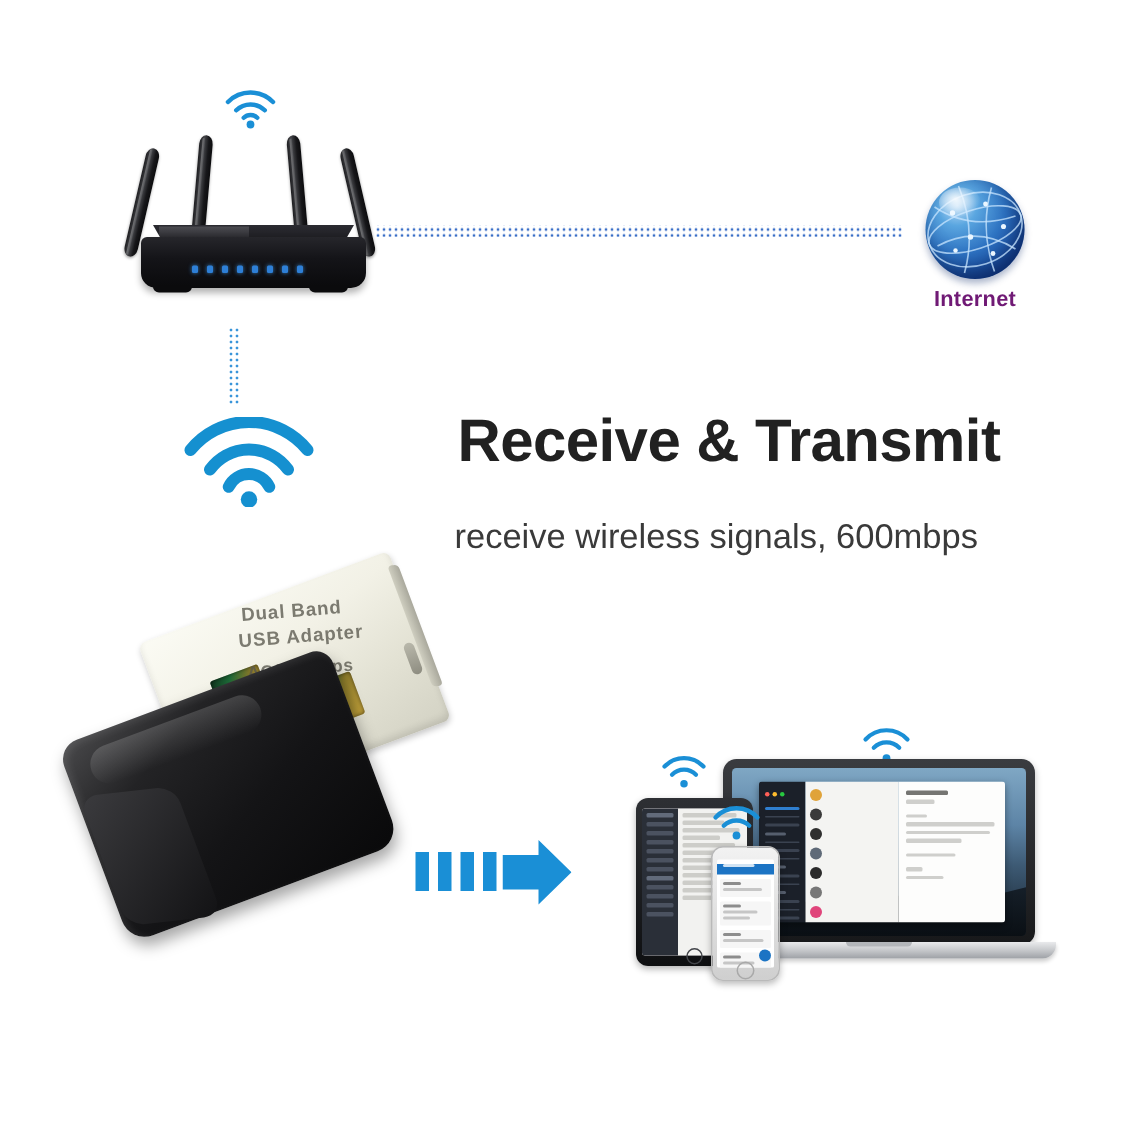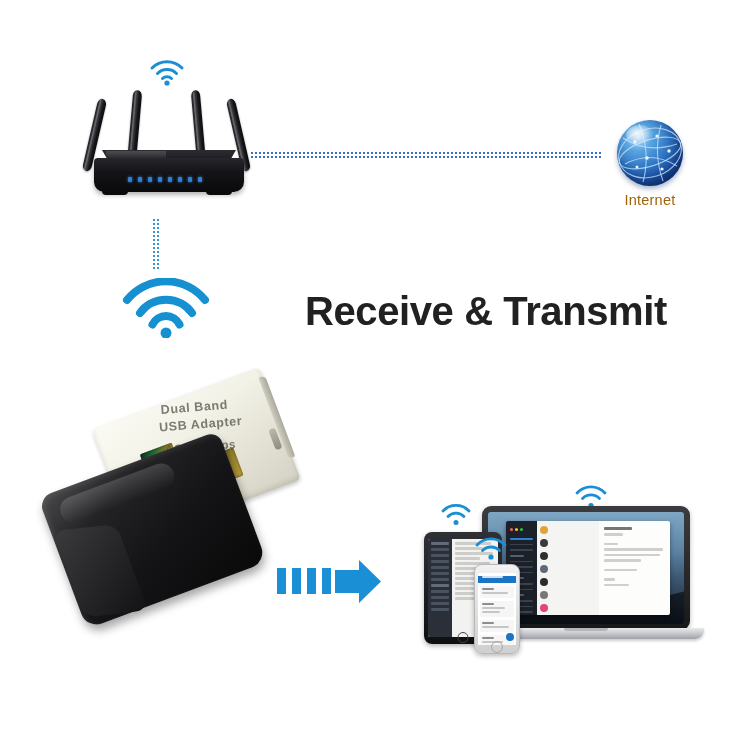--- a/index.html
+++ b/index.html
@@ -41,24 +41,24 @@
       background-size:4px 4px;opacity:.95;}
 
   
   #globe-wrap{left:613px;top:120px;width:74px;height:96px;text-align:center;}
   .globe{position:relative;width:66px;height:66px;margin:0 auto;border-radius:50%;
       background:radial-gradient(circle at 32% 26%, #bcdcf6 0%, #5aa6e0 20%, #2e73c2 48%, #16459a 78%, #0d2f74 100%);
       box-shadow:0 3px 5px rgba(20,50,110,.35), inset -4px -6px 12px rgba(5,25,70,.55);overflow:hidden;}
   .globe svg{position:absolute;inset:0;}
   .globe .hl{position:absolute;left:14%;top:8%;width:42%;height:30%;border-radius:50%;
       background:radial-gradient(ellipse at 40% 40%,rgba(255,255,255,.85),rgba(255,255,255,0) 70%);}
-  .globe-label{font-size:14.5px;color:#a16207;margin-top:6px;letter-spacing:.2px;}
-
-  
-  #headline{left:305px;top:288px;width:420px;}
+  .globe-label{font-size:14.5px;color:#701a75;margin-top:6px;letter-spacing:.2px;font-weight:bold;}
+
+  
+  #headline{left:305px;top:271px;width:420px;}
   #headline .h1{font-size:40px;line-height:46px;color:#212121;font-weight:700;letter-spacing:-.4px;white-space:nowrap;}
   #sub{left:303px;top:342px;width:430px;font-size:23px;line-height:31px;color:#3a3a3a;font-weight:400;}
 
   
   #usb{left:28px;top:418px;width:272px;height:248px;}
   .usb-metal{position:absolute;left:106px;top:4px;width:178px;height:120px;
       transform:rotate(-20.5deg);transform-origin:0 100%;
       background:linear-gradient(160deg,#fbfbf4 0%,#f2f1e6 38%,#e3e2d4 68%,#d3d2c4 100%);
       border-radius:5px;box-shadow:0 2px 4px rgba(0,0,0,.22), inset 0 -3px 5px rgba(0,0,0,.10);}
   .usb-metal .edge{position:absolute;right:-3px;top:10px;width:7px;height:86px;border-radius:3px;
@@ -219,20 +219,21 @@
       <path d="M18 35 A32 32 0 0 1 70 35" fill="none" stroke="#1590d0" stroke-width="8" stroke-linecap="round"></path>
       <path d="M30.5 46.5 A15 15 0 0 1 57.5 46.5" fill="none" stroke="#1590d0" stroke-width="8" stroke-linecap="round"></path>
       <circle cx="44" cy="55" r="5.5" fill="#1590d0"></circle>
     </svg>
   </div>
 
   <div class="abs" id="headline">
     <div class="h1">Receive &amp; Transmit</div>
   </div>
   <div class="abs" id="sub">
+    <div>receive wireless signals, 600mbps</div>
   </div>
 
   <div class="abs" id="usb">
     <div class="usb-metal">
       <div class="edge"></div>
       <div class="pad p1"></div>
       <div class="pad p2"></div>
       <div class="usb-slot"></div>
       <div class="usb-txt" style="left:70px;top:8px;">Dual Band</div>
       <div class="usb-txt" style="left:62px;top:26px;">USB Adapter</div>

